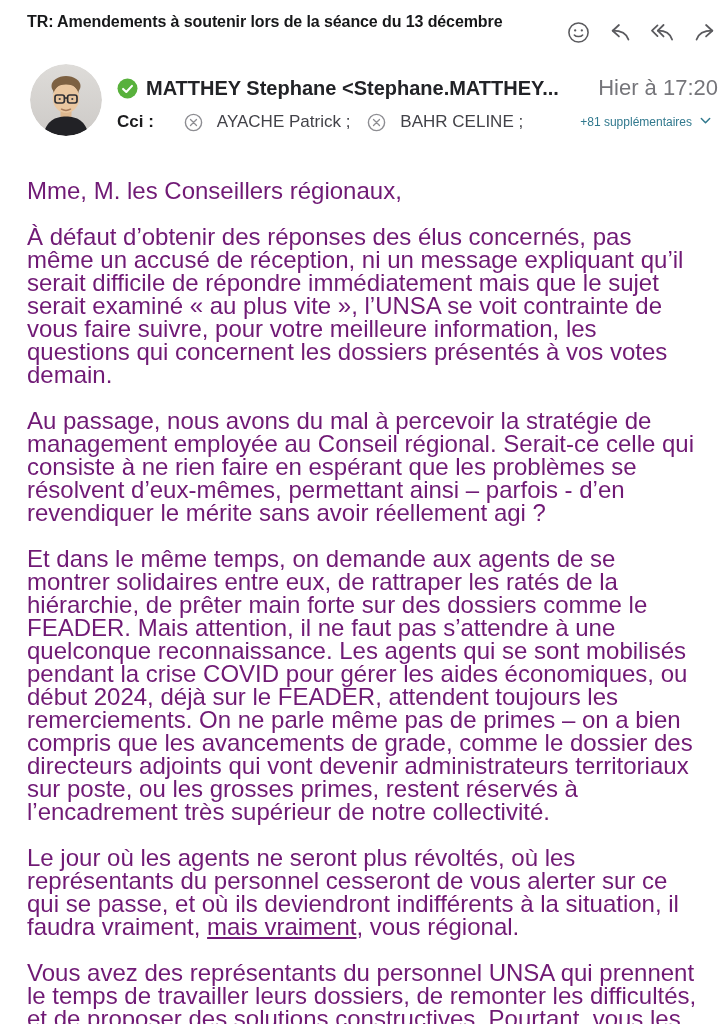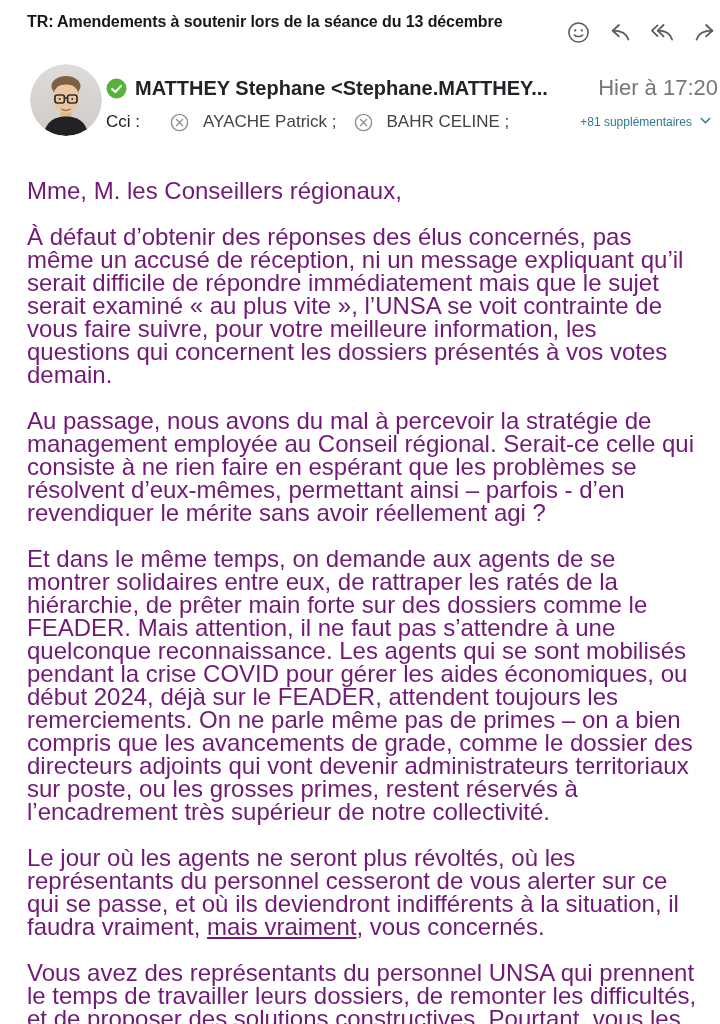--- a/index.html
+++ b/index.html
@@ -16,31 +16,31 @@
   }
   .toolbar {
     position:absolute; top:20px; right:2px;
     display:flex; align-items:center; gap:15px;
   }
   .tool-btn { width:27px; height:27px; display:flex; align-items:center; justify-content:center; cursor:pointer; background:none; border:none; }
   .tool-btn svg { width:25px; height:25px; }
 
   .sender-block { position:absolute; left:30px; top:64px; right:2px; display:flex; }
   .avatar { width:72px; height:72px; border-radius:50%; overflow:hidden; flex:none; cursor:pointer; }
-  .sender-info { margin-left:4px; flex:1; min-width:0; padding-top:11px; }
+  .sender-info { margin-left:15px; flex:1; min-width:0; padding-top:11px; }
   .sender-line { display:flex; align-items:center; gap:8px; }
   .verified { width:21px; height:21px; flex:none; display:flex; }
   .sender-name {
     font-weight:700; font-size:20px; color:#222327;
     white-space:nowrap; overflow:hidden; flex:1; cursor:pointer;
   }
   .timestamp { font-size:22px; color:#75757a; white-space:nowrap; }
 
   .cci-line { display:flex; align-items:center; margin-top:11px; font-size:17px; padding-right:6px; }
-  .cci-label { font-weight:400; color:#1c1c1e; margin-right:30px; }
+  .cci-label { font-weight:700; color:#1c1c1e; margin-right:30px; }
   .recipient { display:flex; align-items:center; gap:14px; color:#424248; margin-right:17px; white-space:nowrap; cursor:pointer; }
   .contact-ic { width:19px; height:19px; display:flex; }
   .more-link { margin-left:auto; color:#31798e; display:flex; align-items:center; gap:7px; white-space:nowrap; cursor:pointer; background:none; border:none; font-size:12px; font-family:inherit; }
 
   
   .email-body {
     position:absolute; left:27px; top:179px; width:673px;
     font-size:24px; line-height:23px; color:#701a75; letter-spacing:0;
   }
   .email-body p { margin:0 0 23px 0; }
@@ -161,21 +161,21 @@
         </button>
       </div>
     </div>
   </div>
 
   <div class="email-body">
     <p>Mme, M. les Conseillers régionaux,</p>
     <p>À défaut d’obtenir des réponses des élus concernés, pas même un accusé de réception, ni un message expliquant qu’il serait difficile de répondre immédiatement mais que le sujet serait examiné « au plus vite », l’UNSA se voit contrainte de vous faire suivre, pour votre meilleure information, les questions qui concernent les dossiers présentés à vos votes demain.</p>
     <p>Au passage, nous avons du mal à percevoir la stratégie de management employée au Conseil régional. Serait-ce celle qui consiste à ne rien faire en espérant que les problèmes se résolvent d’eux-mêmes, permettant ainsi – parfois - d’en revendiquer le mérite sans avoir réellement agi ?</p>
     <p>Et dans le même temps, on demande aux agents de se montrer solidaires entre eux, de rattraper les ratés de la hiérarchie, de prêter main forte sur des dossiers comme le FEADER. Mais attention, il ne faut pas s’attendre à une quelconque reconnaissance. Les agents qui se sont mobilisés pendant la crise COVID pour gérer les aides économiques, ou début 2024, déjà sur le FEADER, attendent toujours les remerciements. On ne parle même pas de primes – on a bien compris que les avancements de grade, comme le dossier des directeurs adjoints qui vont devenir administrateurs territoriaux sur poste, ou les grosses primes, restent réservés à l’encadrement très supérieur de notre collectivité.</p>
-    <p><span>Le jour où les agents ne seront plus révoltés, où les représentants du personnel cesseront de vous alerter sur ce qui se passe, et où ils deviendront indifférents à la situation, il faudra vraiment, </span><span class="u">mais vraiment</span><span>, vous concernés.</span></p>
+    <p><span>Le jour où les agents ne seront plus révoltés, où les représentants du personnel cesseront de vous alerter sur ce qui se passe, et où ils deviendront indifférents à la situation, il faudra vraiment, </span><span class="u">mais vraiment</span><span>, vous régional.</span></p>
     <p>Vous avez des représentants du personnel UNSA qui prennent le temps de travailler leurs dossiers, de remonter les difficultés, et de proposer des solutions constructives. Pourtant, vous les ignorez. Cette attitude interroge profondément, car elle ne peut que décourager celles et ceux qui s’investissent pour améliorer la situation.</p>
     <div class="sig">
       <p><span>Pour l’UNSA,</span><br>
       <span>Stéphane MATTHEY</span></p>
     </div>
   </div>
 
 </div>
 
 </body></html>

